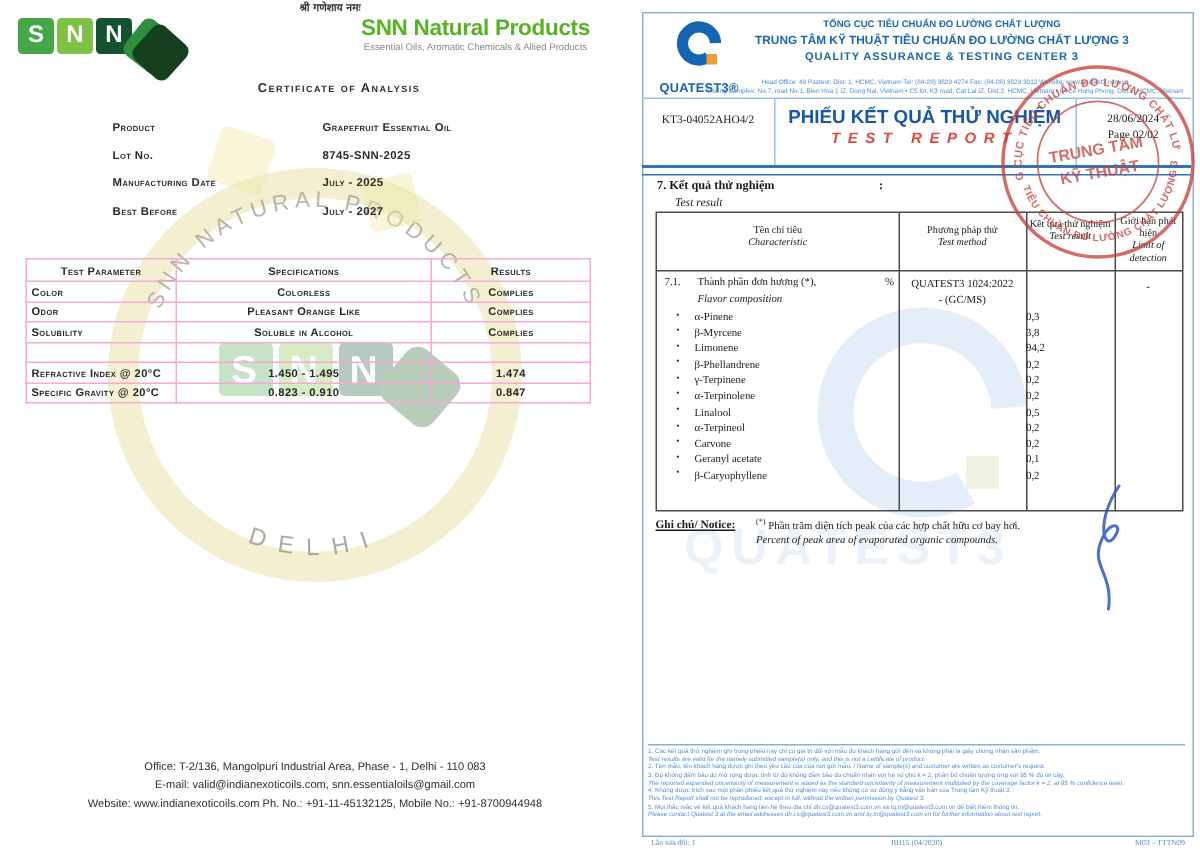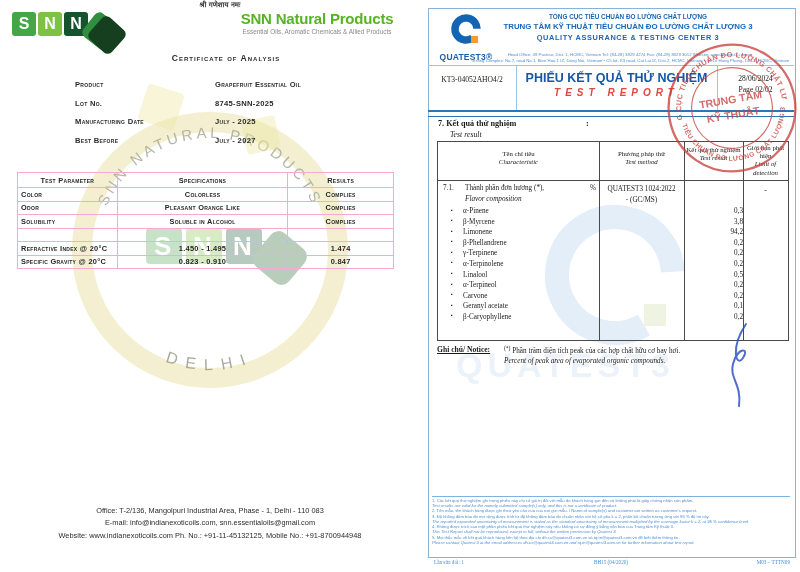--- a/index.html
+++ b/index.html
@@ -67,21 +67,21 @@
   .rd-no{position:absolute;left:5px;font-size:7.2px;}
   .rd-name71{position:absolute;left:27px;font-size:7.2px;}
   .rd-unit{position:absolute;left:140px;width:18px;text-align:right;font-size:7.2px;}
   .rd-name71en{position:absolute;left:27px;top:53px;font-size:7.2px;font-style:italic;}
   .rd-method{position:absolute;left:161px;top:42px;width:85px;text-align:center;font-size:7.2px;line-height:10.5px;}
   .rd-limit{position:absolute;left:305px;top:44px;width:45px;text-align:center;font-size:7.6px;}
   .rd-compounds{position:absolute;left:0;top:65px;width:100%;}
   .rd-crow{position:relative;height:10.6px;}
   .rd-crow .bullet{position:absolute;left:13px;top:0.5px;font-size:5px;}
   .rd-crow .cname{position:absolute;left:25px;font-size:7.2px;}
-  .rd-crow .cval{position:absolute;left:246px;width:59px;text-align:right;font-size:7.2px;}
+  .rd-crow .cval{position:absolute;left:246px;width:59px;text-align:left;font-size:7.2px;}
   .rd-notice-lbl{left:9px;top:337px;font-size:7.6px;font-weight:700;text-decoration:underline;}
   .rd-notice-body{left:76px;top:336px;width:230px;font-size:7.2px;line-height:9.5px;}
   .rd-notice-body .mk{font-size:5.5px;vertical-align:super;}
   .rd-notice-body .en{font-style:italic;}
   .rd-fn{left:4px;top:488px;width:358px;border-top:1px solid #7fb2e0;padding-top:2px;
     color:#4d8ed6;font:400 4.2px/4.9px "Liberation Sans",sans-serif;}
   .rd-fn .en{font-style:italic;}
   .rd-fn .en:empty{display:none;}
   .rd-fn-item{margin-bottom:.6px;}
   .rd-strip{left:0;top:551px;width:366px;color:#4d8ed6;font-size:5.2px;font-family:"Liberation Serif",serif;}
@@ -205,21 +205,21 @@
           <td class="c1">Specific Gravity @ 20°C</td>
           <td class="c2">0.823 - 0.910</td>
           <td class="c3">0.847</td>
         </tr>
         </tbody>
     </table>
 
     <div class="abs z1 ld-footer">
 
     <div>Office: T-2/136, Mangolpuri Industrial Area, Phase - 1, Delhi - 110 083</div>
-        <div>E-mail: info@indianexoticoils.com, snn.essentialoils@gmail.com</div>
+        <div>E-mail: valid@indianexoticoils.com, snn.essentialoils@gmail.com</div>
         <div>Website: www.indianexoticoils.com Ph. No.: +91-11-45132125, Mobile No.: +91-8700944948</div>
       </div>
   </div>
 
   <div class="abs rd">
     <div class="abs rd-border z0"></div>
 
     <svg class="abs z0" style="left:112px;top:192px;" width="150" height="150" viewBox="0 0 150 150">
       <circle cx="75" cy="75" r="58" fill="none" stroke="#e4eef8" stroke-width="24" stroke-dasharray="300 64" transform="rotate(60 75 75)"></circle>
       <rect x="104" y="104" width="22" height="22" fill="#eef3e2"></rect>

